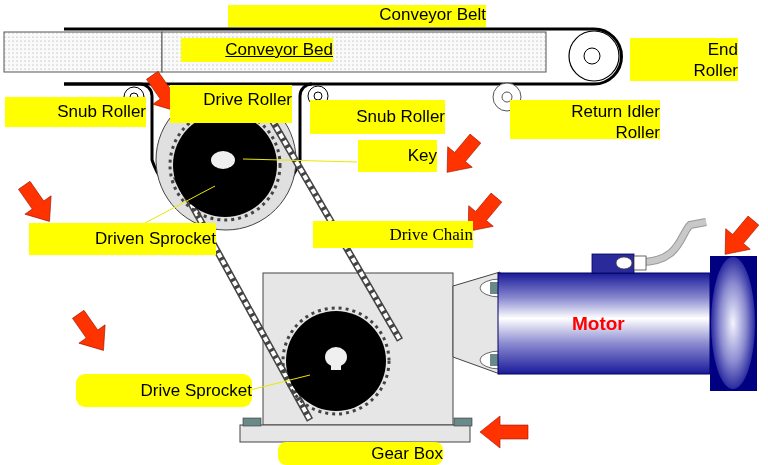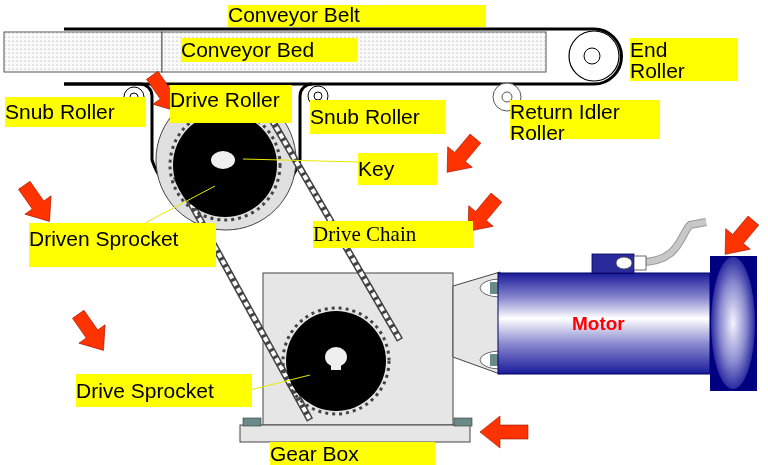--- a/index.html
+++ b/index.html
@@ -1,18 +1,18 @@
 <!DOCTYPE html>
 <html><head>
 <meta charset="utf-8">
 <style>
   html, body { margin:0; padding:0; background:#ffffff; }
   body { width:768px; height:465px; position:relative; overflow:hidden; font-family:"Liberation Sans", sans-serif; }
   #diagram { position:absolute; left:0; top:0; width:768px; height:465px; }
-  .lbl { position:absolute; background:#ffff00; color:#000; font-size:21px; line-height:20px; text-align:left; white-space:nowrap; }
+  .lbl { position:absolute; background:#ffff00; color:#000; font-size:17px; line-height:20px; text-align:right; white-space:nowrap; }
   .lbl.two { line-height:21px; padding-top:1px; }
   .motor-text { position:absolute; color:#ff0000; font-weight:bold; font-size:19px; }
 </style>
 </head>
 <body>
 
 <svg id="diagram" width="768" height="465" viewBox="0 0 768 465">
   <defs>
     <pattern id="dots" width="4" height="4" patternUnits="userSpaceOnUse">
       <rect width="4" height="4" fill="#fafafa"></rect>
@@ -115,30 +115,30 @@
   </g>
   <g transform="translate(738,239) rotate(40)">
     <polygon points="-7,-24 7,-24 7,0 16,0 0,20 -16,0 -7,0" fill="#ff3300" stroke="#a01000" stroke-width="0.6"></polygon>
   </g>
   <g transform="translate(500,432) rotate(90)">
     <polygon points="-7,-28 7,-28 7,0 16,0 0,20 -16,0 -7,0" fill="#ff3300" stroke="#a01000" stroke-width="0.6"></polygon>
   </g>
 </svg>
 
 <div class="lbl" style="left:228px; top:5px; width:258px; height:22px;">Conveyor Belt</div>
-<div class="lbl" style="left:181px; top:38px; width:176px; height:24px; line-height:24px;">Conveyor Bed</div>
+<div class="lbl" style="left:181px; top:38px; width:152px; height:24px; line-height:24px;text-decoration:underline;">Conveyor Bed</div>
 <div class="lbl two" style="left:630px; top:38px; width:108px; height:42px;">
   <div>End</div>
   <div>Roller</div>
 </div>
 <div class="lbl" style="left:5px; top:97px; width:141px; height:30px; line-height:30px;">Snub Roller</div>
 <div class="lbl" style="left:170px; top:85px; width:122px; height:38px; line-height:30px;">Drive Roller</div>
 <div class="lbl" style="left:310px; top:100px; width:135px; height:34px; line-height:34px;">Snub Roller</div>
 <div class="lbl two" style="left:510px; top:100px; width:150px; height:38px;">
   <div>Return Idler</div>
   <div>Roller</div>
 </div>
-<div class="lbl" style="left:358px; top:153px; width:79px; height:32px; line-height:32px;">Key</div>
-<div class="lbl" style="left:29px; top:223px; width:187px; height:44px; line-height:32px;">Driven Sprocket</div>
+<div class="lbl" style="left:358px; top:140px; width:79px; height:32px; line-height:32px;">Key</div>
+<div class="lbl" style="left:29px; top:223px; width:187px; height:32px; line-height:32px;">Driven Sprocket</div>
 <div class="lbl" style="left:313px; top:221px; width:160px; height:27px; line-height:27px;font-family:Liberation Serif, serif;">Drive Chain</div>
 <div class="motor-text" style="left:572px; top:313px;">Motor</div>
-<div class="lbl" style="left:76px; top:374px; width:176px; height:33px; line-height:33px;">Drive Sprocket</div>
-<div class="lbl" style="left:270px; top:442px; width:165px; height:23px; line-height:23px;">Gear Box</div>
+<div class="lbl" style="left:76px; top:374px; width:176px; height:33px; line-height:33px;border-radius:9px;">Drive Sprocket</div>
+<div class="lbl" style="left:278px; top:442px; width:165px; height:23px; line-height:23px;border-radius:8px;">Gear Box</div>
 
 </body></html>

